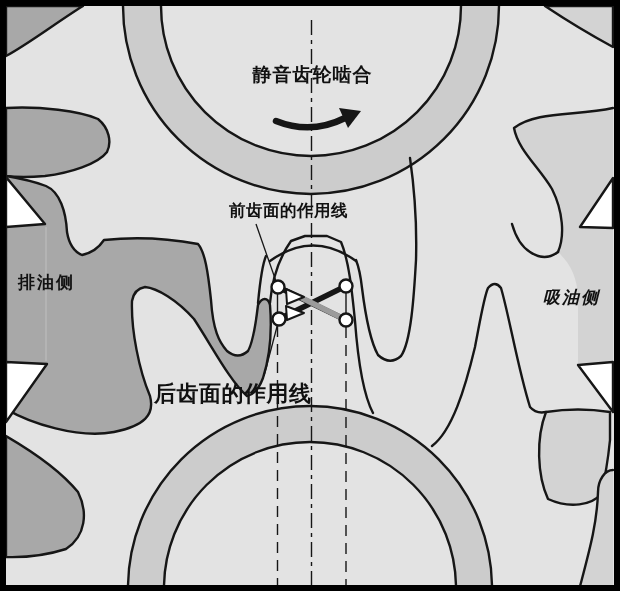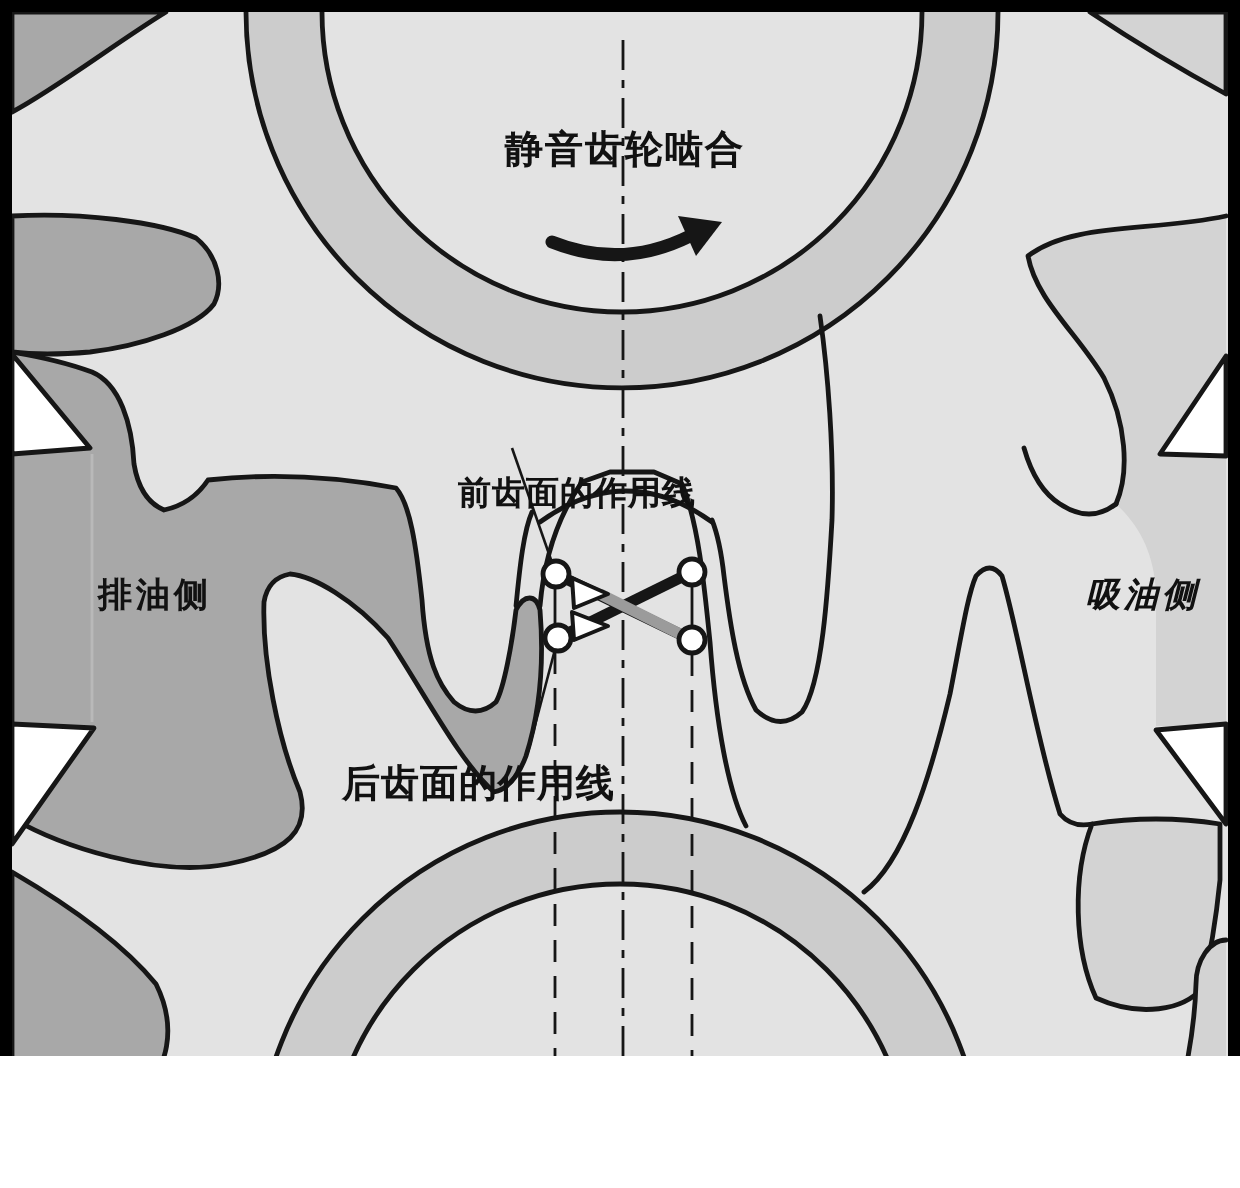--- a/index.html
+++ b/index.html
@@ -1,29 +1,29 @@
 <!DOCTYPE html>
 <html style="--c-body: #e3e3e3; --c-ring: #cccccc; --c-pocket-dark: #a8a8a8; --c-pocket-med: #d3d3d3; --c-line: #161616; --c-action-rear: #9b9b9b; --c-frame: #000000; --c-text: #111111; --c-faint: #b9b9b9;"><head>
 <meta charset="utf-8">
 <style>
   :root{
     --c-body:#e3e3e3; --c-ring:#cccccc; --c-pocket-dark:#a8a8a8;
     --c-pocket-med:#d3d3d3; --c-line:#161616; --c-frame:#000000;
     --c-text:#111111; --c-action-rear:#9b9b9b; --c-faint:#b9b9b9;
   }
   html,body{margin:0;padding:0;background:#ffffff;}
-  #stage{position:relative;width:620px;height:528px;background:#ffffff;overflow:hidden;
+  #stage{position:relative;width:620px;height:594px;background:#ffffff;overflow:hidden;
          font-family:"Liberation Sans","DejaVu Sans",sans-serif;}
   #stage svg{position:absolute;left:0;top:0;}
   .lbl{position:absolute;color:var(--c-text);font-weight:bold;white-space:nowrap;
        pointer-events:none;}
   .lbl-title{left:230px;top:62px;width:165px;text-align:center;font-size:19px;letter-spacing:1px;}
-  .lbl-front{left:229px;top:200px;font-size:16.5px;letter-spacing:0.5px;margin-top:36px;}
-  .lbl-rear{left:171px;top:379px;font-size:19px;letter-spacing:0.5px;text-align:right;}
-  .lbl-discharge{left:18px;top:286px;font-size:17px;letter-spacing:2px;margin-left:31px;}
+  .lbl-front{left:229px;top:200px;font-size:16.5px;letter-spacing:0.5px;}
+  .lbl-rear{left:154px;top:379px;font-size:22px;letter-spacing:0.5px;text-align:right;}
+  .lbl-discharge{left:18px;top:271px;font-size:17px;letter-spacing:2px;}
   .lbl-suction{left:543px;top:286px;font-size:17px;letter-spacing:2px;font-style:italic;}
 
   .outline{fill:none;stroke:var(--c-line);stroke-width:2.4;stroke-linecap:round;stroke-linejoin:round;}
   .dark{fill:var(--c-pocket-dark);stroke:var(--c-line);stroke-width:2.4;stroke-linejoin:round;}
   .med{fill:var(--c-pocket-med);stroke:var(--c-line);stroke-width:2.4;stroke-linejoin:round;}
   .medfill{fill:var(--c-pocket-med);stroke:none;}
   .ringband{fill:var(--c-ring);stroke:none;}
   .whitenotch{fill:#ffffff;stroke:var(--c-line);stroke-width:2.4;stroke-linejoin:round;}
   .thin{fill:none;stroke:var(--c-line);stroke-width:1.3;}
   .dash{fill:none;stroke:var(--c-line);stroke-width:1.4;}

